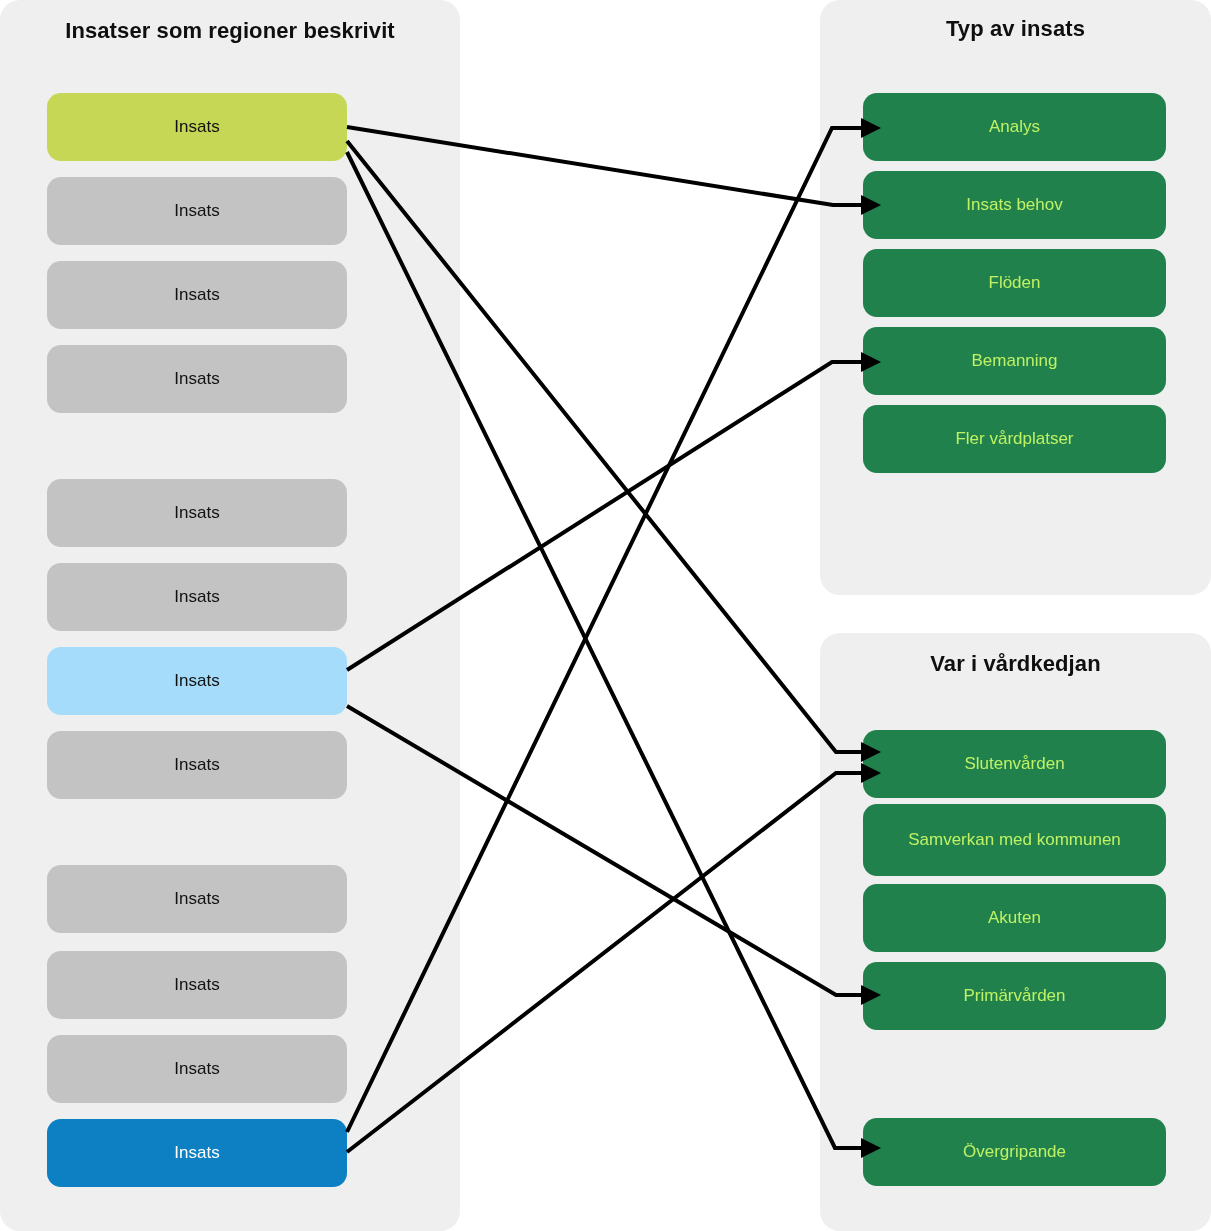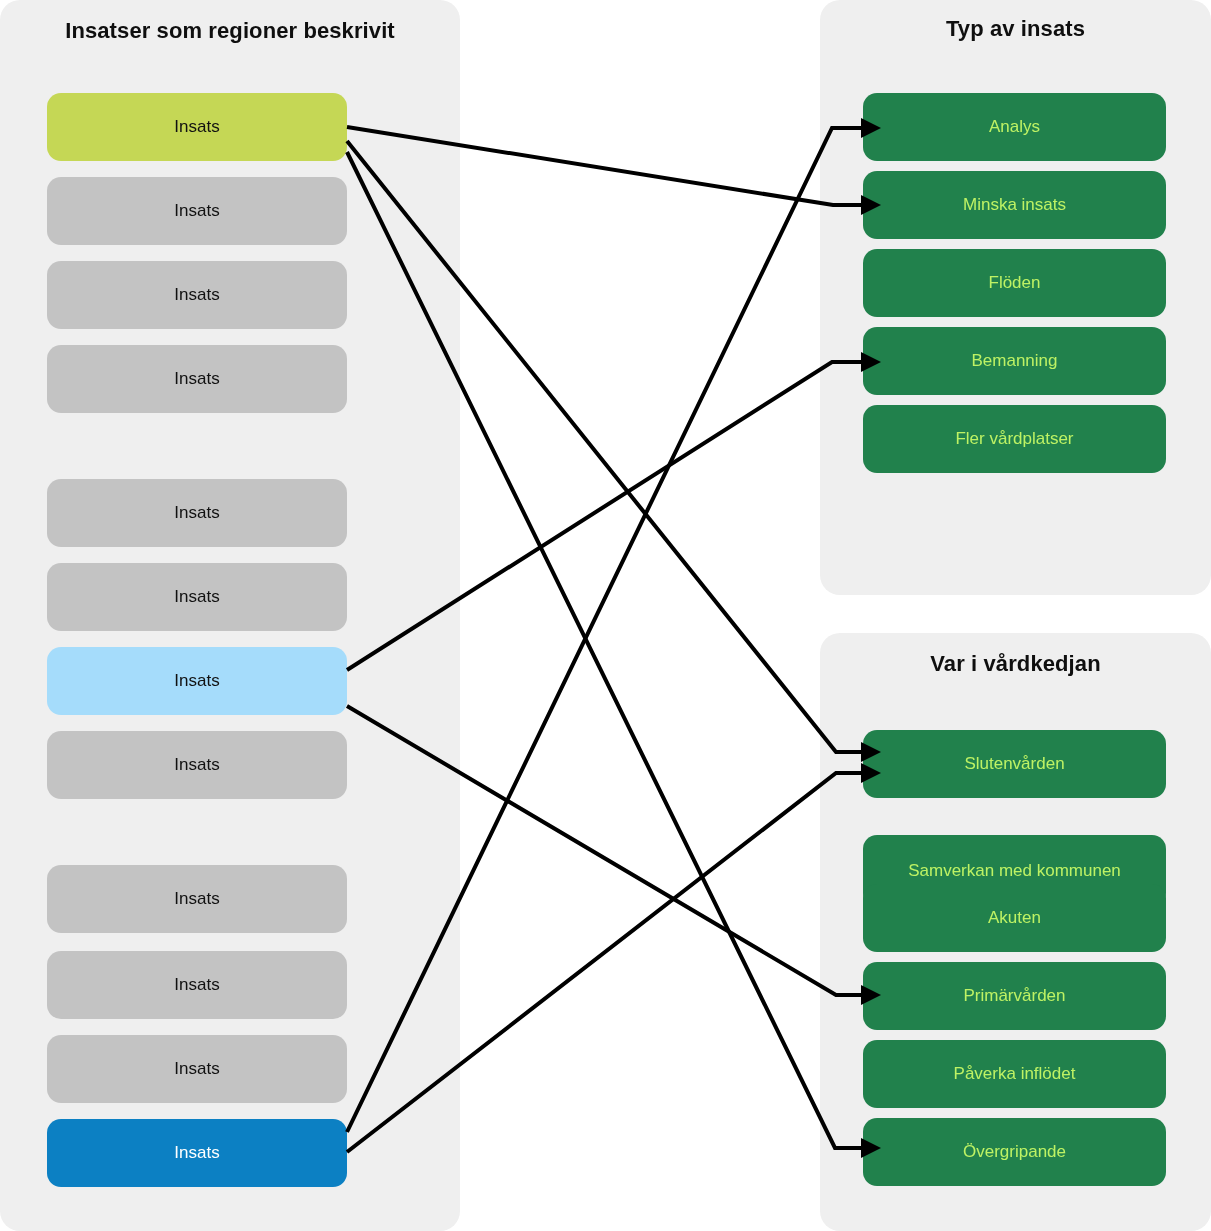--- a/index.html
+++ b/index.html
@@ -77,33 +77,32 @@
     <div class="node left grey" style="top:865px;">Insats</div>
     <div class="node left grey" style="top:951px;">Insats</div>
     <div class="node left grey" style="top:1035px;">Insats</div>
     <div class="node left blue" style="top:1119px;">Insats</div>
   </div>
 
   <div class="panel" id="panel-type">
     <div class="panel-title">Typ av insats</div>
   </div>
   <div class="node right" style="top:93px;">Analys</div>
-  <div class="node right" style="top:171px;">Minska insats</div>
+  <div class="node right" style="top:171px;">Insats behov</div>
   <div class="node right" style="top:249px;">Flöden</div>
   <div class="node right" style="top:327px;">Bemanning</div>
   <div class="node right" style="top:405px;">Fler vårdplatser</div>
 
   <div class="panel" id="panel-chain">
     <div class="panel-title">Var i vårdkedjan</div>
   </div>
   <div class="node right" style="top:730px;">Slutenvården</div>
-  <div class="node right tall" style="top:804px;margin-top:31px;">Samverkan med kommunen</div>
+  <div class="node right tall" style="top:804px;">Samverkan med kommunen</div>
   <div class="node right" style="top:884px;">Akuten</div>
   <div class="node right" style="top:962px;">Primärvården</div>
-  <div class="node right" style="top:1040px;">Påverka inflödet</div>
   <div class="node right" style="top:1118px;">Övergripande</div>
 
   <svg id="links" viewBox="0 0 1211 1231">
 
     <g>
       <path d="M347,127 L833,205 L861,205"></path>
       <polygon points="861,195 861,215 881,205"></polygon>
     </g>
 
     <g>

